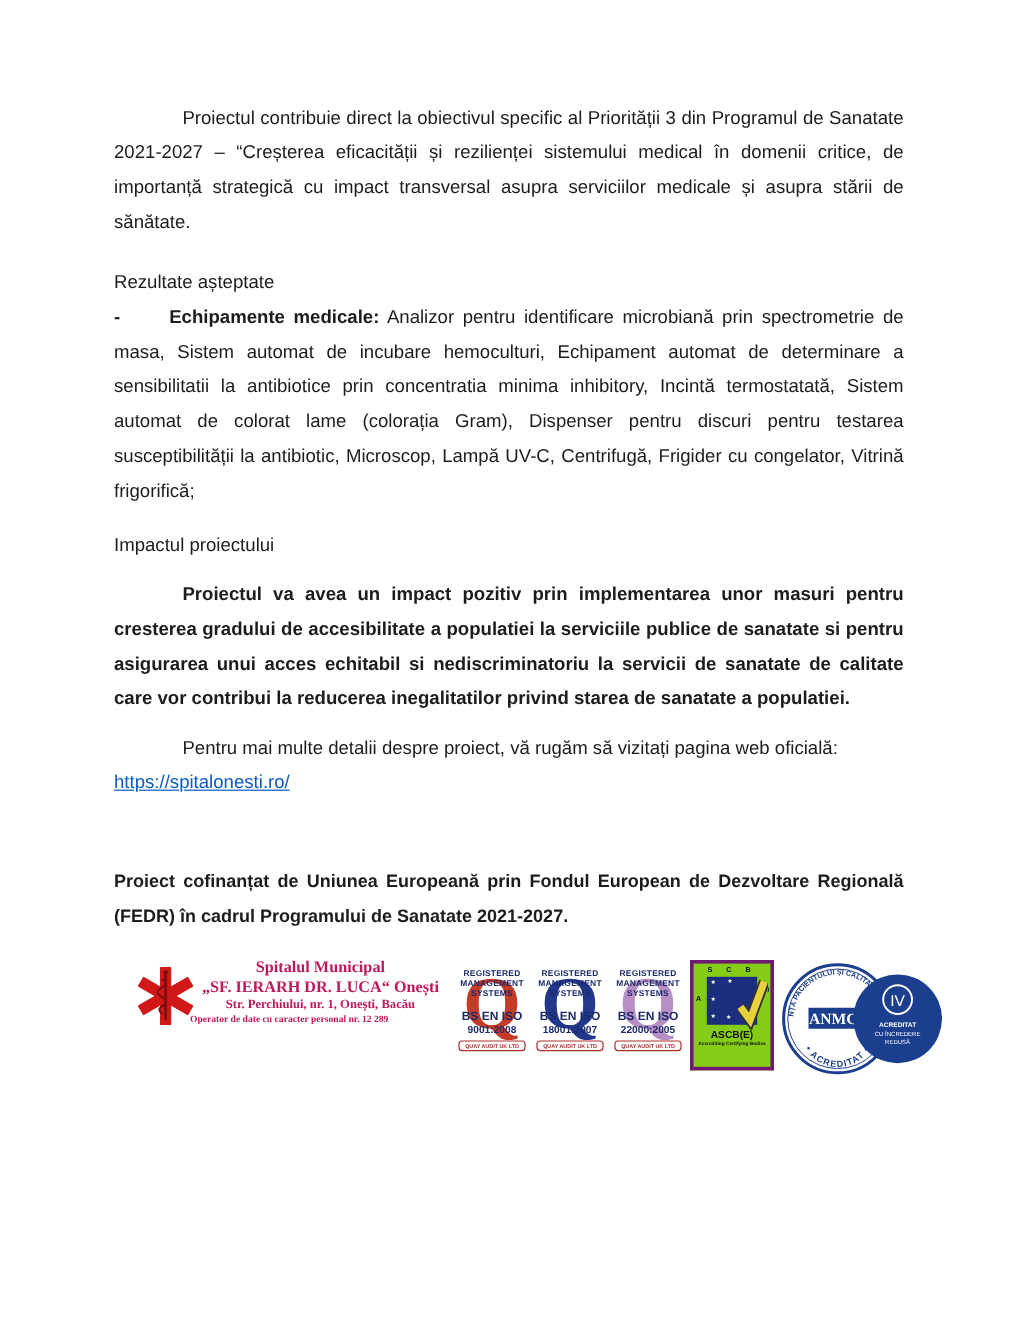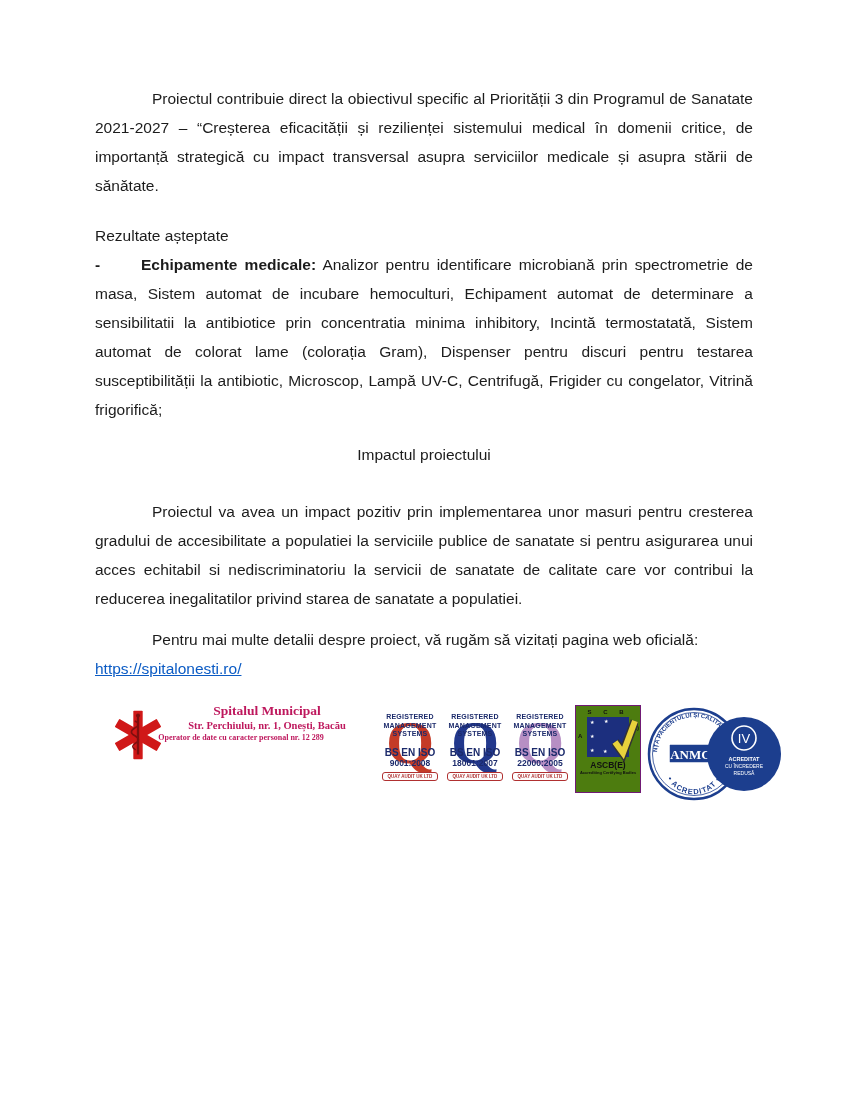--- a/index.html
+++ b/index.html
@@ -6,23 +6,23 @@
   body{
     width:848px;height:1100px;background:#ffffff;color:#1c1c1c;
     font-family:"Liberation Sans",sans-serif;font-size:15.5px;line-height:29px;
     overflow:hidden;
   }
   .doc{padding:84px 95px 0 95px;}
   p{margin:0;text-align:justify;}
   .indent{text-indent:57px;}
   .doc-heading{font-weight:normal;font-size:15.5px;line-height:29px;margin:0;text-align:left;}
   .h-results{margin-top:21px;}
-  .h-impact{margin-top:16px;text-align:center;}
+  .h-impact{margin-top:16px;}
   .p-results{margin-top:7px;}
-  .p-impact{margin-top:28px;}
+  .p-impact{margin-top:12px;font-weight:bold;}
   .p-details{margin-top:12px;}
   .list-item{margin:0;text-align:justify;}
   .dash{display:inline-block;width:46px;font-weight:bold;}
   .item-label{font-weight:bold;}
   .doc-link{color:#0b5bc4;text-decoration:underline;}
   .funding{margin-top:53px;font-weight:bold;font-size:15px;}
 
   
   .footer{display:flex;align-items:flex-start;gap:5px;margin-top:20px;margin-left:12px;}
 
@@ -47,21 +47,21 @@
   .btext.first{padding-top:6px;}
   .biso{position:relative;z-index:1;display:block;font-weight:bold;color:#1b2a6b;
     font-size:10px;line-height:10px;margin-top:9px;}
   .bnum{position:relative;z-index:1;display:block;font-weight:bold;color:#1b2a6b;
     font-size:8.5px;line-height:10px;}
   .ribbon{position:relative;z-index:1;display:block;margin:4px auto 0;width:54px;
     border:1px solid #b03030;background:#fdfdfd;color:#b03030;
     font-size:4.5px;line-height:7px;font-weight:bold;border-radius:3px;}
 
   
-  .ascb{position:relative;width:64px;height:86px;background:#4d7c0f;border:1px solid #701a75;
+  .ascb{position:relative;width:64px;height:86px;background:#84cc16;border:3px solid #701a75;
     flex:none;text-align:center;color:#111;margin-top:2px;}
   .ascb-top{display:block;font-size:6px;font-weight:bold;letter-spacing:5px;line-height:9px;margin-top:2px;}
   .ascb-a{position:absolute;left:2px;top:16px;font-size:6px;font-weight:bold;}
   .ascb-e{position:absolute;right:1px;top:8px;font-size:5px;font-weight:bold;}
   .eu-square{position:relative;width:42px;height:40px;margin:0 auto;background:#1c2f7e;}
   .eu-star{position:absolute;color:#fff;font-size:5px;line-height:5px;}
   .eu-star:nth-of-type(1){left:3px;top:3px;}
   .eu-star:nth-of-type(2){left:17px;top:2px;}
   .eu-star:nth-of-type(3){left:3px;top:17px;}
   .eu-star:nth-of-type(4){left:3px;top:31px;}
@@ -84,35 +84,37 @@
 
   <p class="list-item"><span class="dash">-</span><span class="item-label">Echipamente medicale:</span><span> Analizor pentru identificare microbiană prin spectrometrie de masa, Sistem automat de incubare hemoculturi, Echipament automat de determinare a sensibilitatii la antibiotice prin concentratia minima inhibitory, Incintă termostatată, Sistem automat de colorat lame (colorația Gram), Dispenser pentru discuri pentru testarea susceptibilității la antibiotic, Microscop, Lampă UV-C, Centrifugă, Frigider cu congelator, Vitrină frigorifică;</span></p>
 
 
   <p class="doc-heading h-impact">Impactul proiectului</p>
 
   <p class="indent p-impact">Proiectul va avea un impact pozitiv prin implementarea unor masuri pentru cresterea gradului de accesibilitate a populatiei la serviciile publice de sanatate si pentru asigurarea unui acces echitabil si nediscriminatoriu la servicii de sanatate de calitate care vor contribui la reducerea inegalitatilor privind starea de sanatate a populatiei.</p>
 
   <p class="p-details"><span class="indent" style="display:block">Pentru mai multe detalii despre proiect, vă rugăm să vizitați pagina web oficială:</span><a class="doc-link" href="#">https://spitalonesti.ro/</a></p>
 
+  <p class="funding">Proiect cofinanțat de Uniunea Europeană prin Fondul European de Dezvoltare Regională (FEDR) în cadrul Programului de Sanatate 2021-2027.</p>
 
   <div class="footer">
 
     <div class="hosp">
       <svg class="hosp-star" width="50" height="60" viewBox="0 0 64 64">
         <g fill="#d01818">
           <rect x="26" y="1" width="12" height="62" rx="1"></rect>
           <rect x="26" y="1" width="12" height="62" rx="1" transform="rotate(60 32 32)"></rect>
           <rect x="26" y="1" width="12" height="62" rx="1" transform="rotate(-60 32 32)"></rect>
         </g>
         <path d="M32 7 v50" stroke="#7d0f0f" stroke-width="3" fill="none"></path>
         <path d="M28 14 q9 4 0 9 q-9 5 0 10 q9 5 0 10 q-6 4 1 8" stroke="#7d0f0f" stroke-width="2" fill="none"></path>
         <circle cx="32" cy="7" r="2.6" fill="#7d0f0f"></circle>
       </svg>
       <span class="hline hl1">Spitalul Municipal</span>
+      <span class="hline hl2">„SF. IERARH DR. LUCA“ Onești</span>
       <span class="hline hl3">Str. Perchiului, nr. 1, Onești, Bacău</span>
       <span class="hline hl6">Operator de date cu caracter personal nr. 12 289</span>
     </div>
 
     <div class="qbadge">
       <span class="qletter q0">Q</span>
       <span class="btext first">REGISTERED</span>
       <span class="btext">MANAGEMENT</span>
       <span class="btext">SYSTEMS</span>
       <span class="biso">BS EN ISO</span>

